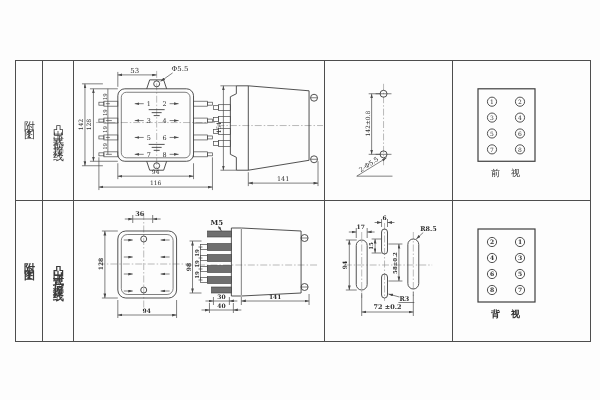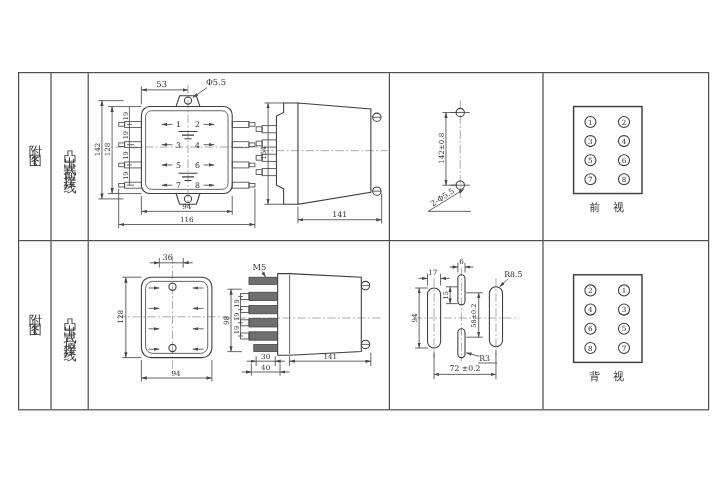--- a/index.html
+++ b/index.html
@@ -12,21 +12,21 @@
     width:574px;height:280px;
     border:1px solid #4d4d4d;
     display:grid;
     grid-template-columns:27px 31px 251px 128px 137px;
     grid-template-rows:140px 140px;
     box-sizing:content-box;
   }
   .cell{position:relative;border-right:1px solid #4d4d4d;border-bottom:1px solid #4d4d4d;
         display:flex;align-items:center;justify-content:center;box-sizing:border-box;}
   .cell.lastcol{border-right:none;}
-  .cell.lastrow{border-bottom:none;}
+  .cell.lastrow{border-bottom:none;font-weight:bold;}
   .vtext{
     writing-mode:vertical-rl;text-orientation:upright;
     font-size:11px;letter-spacing:5px;color:#3a3a3a;line-height:1;
   }
   .vtext.fig{letter-spacing:8px;font-size:11px;}
   svg{position:absolute;inset:0;width:100%;height:100%;display:block;}
   .ln{stroke:#3e3e3e;stroke-width:.9;fill:none;}
   .lt{stroke:#4a4a4a;stroke-width:.7;fill:none;}
   .cl{stroke:#8d8d8d;stroke-width:.6;fill:none;stroke-dasharray:7 2 1.5 2;}
   .dim{stroke:#4a4a4a;stroke-width:.7;fill:none;}

